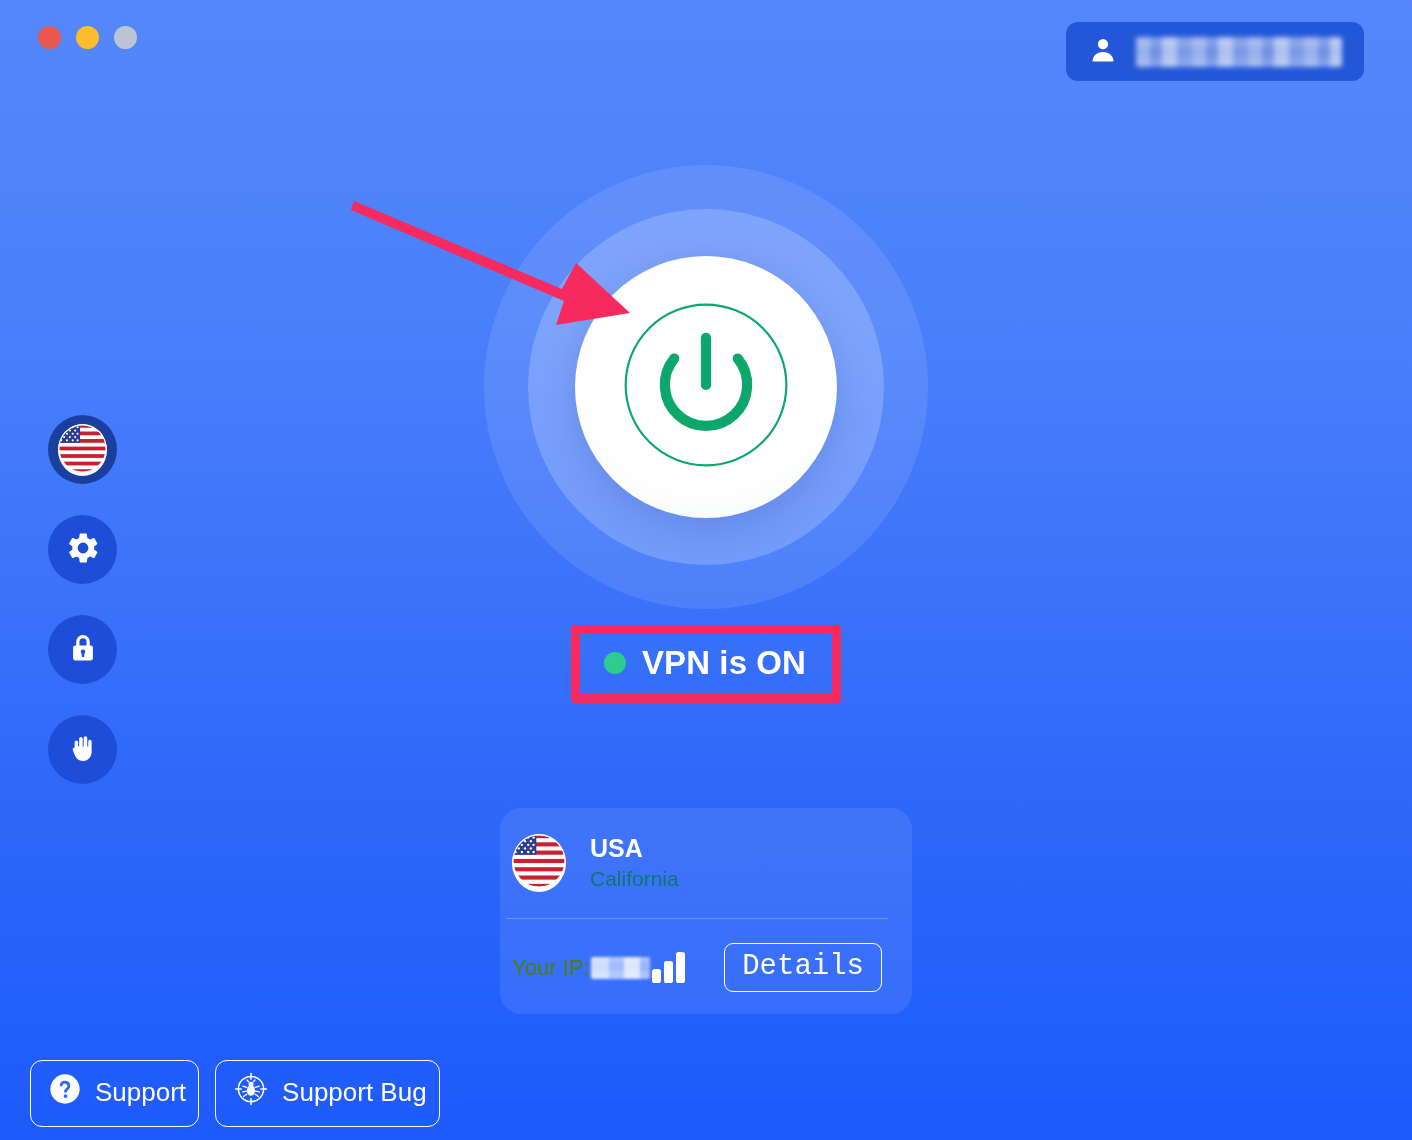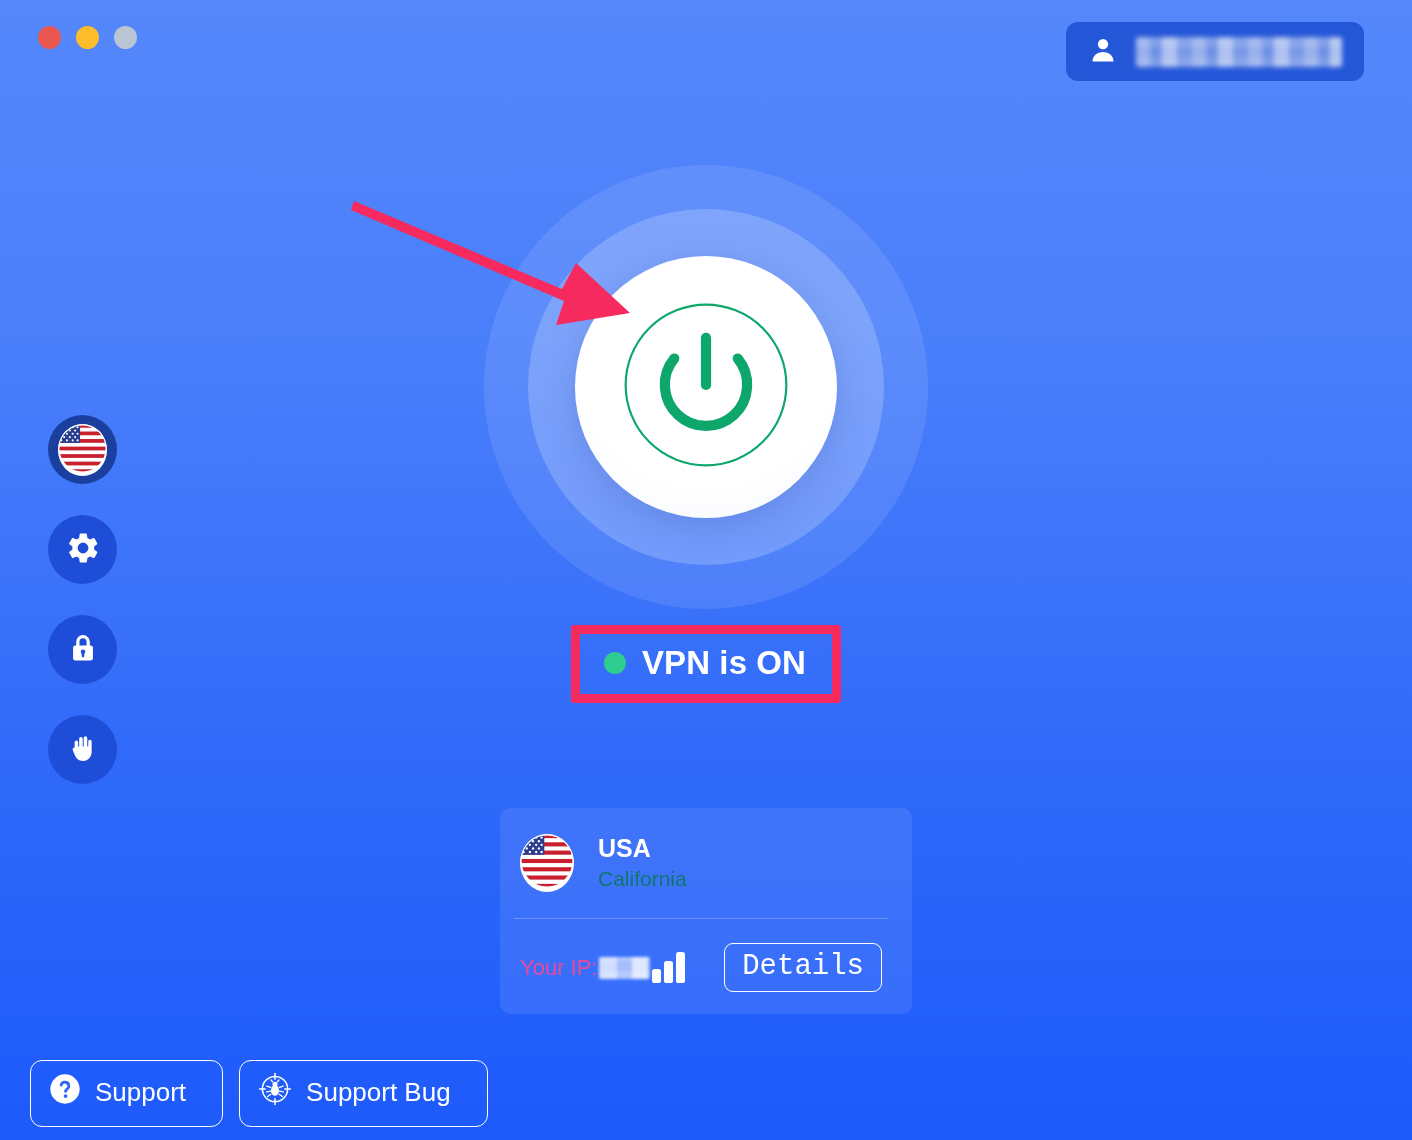--- a/index.html
+++ b/index.html
@@ -183,22 +183,22 @@
   }
 
   
   .server-card {
     position: absolute;
     top: 808px;
     left: 50%;
     transform: translateX(-50%);
     width: 412px;
     background: rgba(255,255,255,0.09);
-    border-radius: 10px;
-    padding: 26px 30px 22px 20px;
+    border-radius: 21px;
+    padding: 26px 30px 22px 12px;
   }
   .server-row {
     display: flex;
     align-items: center;
     gap: 24px;
     padding-bottom: 26px;
   }
   .server-meta { display: flex; flex-direction: column; gap: 4px; }
   .server-country {
     color: #fff;
@@ -216,21 +216,21 @@
     background: rgba(255,255,255,0.25);
     margin: 0 -6px;
   }
   .ip-row {
     display: flex;
     align-items: center;
     padding-top: 24px;
     gap: 0;
   }
   .ip-label {
-    color: #ec4899;
+    color: #4d7c0f;
     font-size: 22px;
     white-space: nowrap;
   }
   .ip-redacted {
     width: 140px;
     height: 22px;
     margin-left: 2px;
     border-radius: 2px;
     background:
       repeating-linear-gradient(90deg,
@@ -274,21 +274,21 @@
   .bottom-btn {
     display: flex;
     align-items: center;
     gap: 14px;
     border: 1.8px solid #ffffff;
     border-radius: 12px;
     background: transparent;
     color: #ffffff;
     font-family: "Liberation Sans", sans-serif;
     font-size: 26px;
-    padding: 11px 36px 13px 18px;
+    padding: 11px 12px 13px 18px;
     cursor: pointer;
     white-space: nowrap;
     margin-top: 8px;
   }
 
   
   .arrow-annotation {
     position: absolute;
     left: 340px;
     top: 185px;

